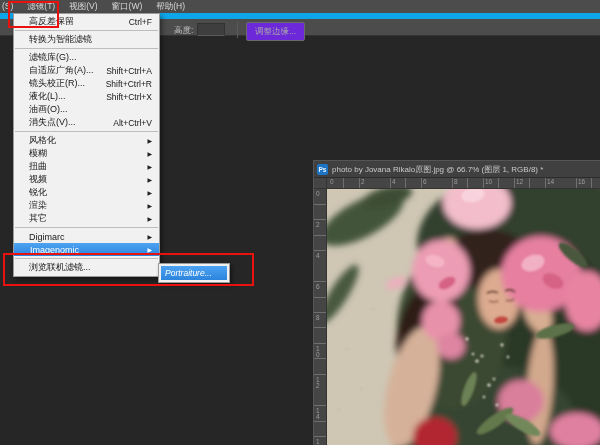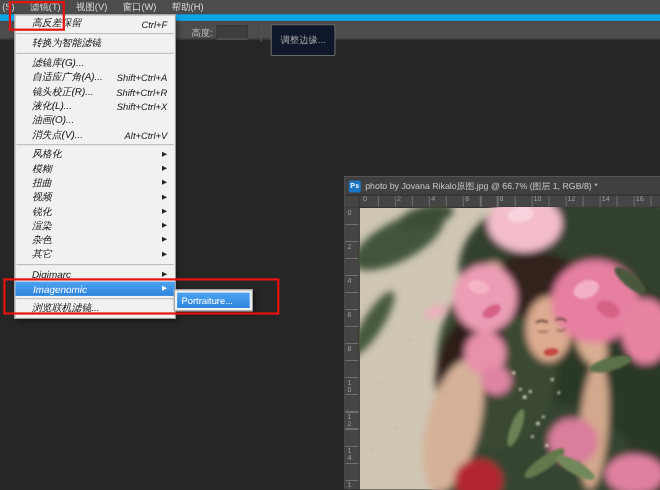--- a/index.html
+++ b/index.html
@@ -29,36 +29,36 @@
     display:flex; align-items:center; font-size:8.5px; color:#bdbdbd;
   }
   #height-label { position:absolute; left:174px; top:6px; }
   #height-input {
     position:absolute; left:197px; top:4px; width:28px; height:13px;
     background:#3e3e3e; border:1px solid #323232; border-bottom-color:#5a5a5a;
     color:#ccc; font-size:8px; padding:0 2px; outline:none;
   }
   .opt-divider { position:absolute; left:237px; top:3px; width:1px; height:16px; background:#3c3c3c; border-right:1px solid #5a5a5a; }
   #refine-edge-btn {
-    position:absolute; left:246px; top:3px; height:29px; padding:0 8px;
-    background:#0f172a; border:1px solid #6a6a6a; border-radius:2px;
+    position:absolute; left:246px; top:3px; height:19px; padding:0 8px;
+    background:#6d28d9; border:1px solid #6a6a6a; border-radius:2px;
     color:#a9a9a9; font-size:8.5px; line-height:13px;
   }
 
   
   #filter-menu {
     position:absolute; left:13px; top:13px; width:147px;
     background:var(--menubg,#f1f1f1);
     border:1px solid #9b9b9b;
     box-shadow:2px 3px 5px rgba(0,0,0,.45);
     padding:1px 0 2px 0; z-index:5;
   }
   .mi {
     position:relative; height:13px; display:flex; align-items:center;
-    padding:0 7px 0 15px; font-size:9px; color:#161616; white-space:nowrap;font-style:italic;
+    padding:0 7px 0 15px; font-size:9px; color:#161616; white-space:nowrap;
   }
   .mi .lbl { flex:0 0 auto; }
   .mi .sc  { margin-left:auto; font-size:8.5px; color:#161616; }
   .mi .arr { margin-left:auto; font-size:6px; color:#222; transform:translateY(-0.5px); }
   .mi.hl {
     background:linear-gradient(var(--hl1,#4da3f2),var(--hl2,#2c84dd));
     color:#fff;
     padding-left:16px;
   }
   .mi.hl .arr, .mi.hl .sc { color:#fff; }
@@ -66,21 +66,21 @@
 
   
   #portraiture-submenu {
     position:absolute; left:158px; top:263px; width:72px;
     background:var(--menubg,#f1f1f1); border:1px solid #9b9b9b;
     box-shadow:2px 2px 4px rgba(0,0,0,.45);
     padding:2px; z-index:6;
   }
   .smi {
     height:14px; display:flex; align-items:center; padding:0 4px;
-    font-size:8.5px; color:#161616; white-space:nowrap;
+    font-size:8.5px; color:#161616; white-space:nowrap;font-style:italic;
   }
   .smi.hl { background:linear-gradient(var(--hl1,#4da3f2),var(--hl2,#2c84dd)); color:#fff; }
 
   
   .redbox { position:absolute; border:2px solid var(--red,#e8120e); z-index:9; pointer-events:none; }
   #redbox-filter { left:8px; top:1px; width:51px; height:27px; }
   #redbox-plugins { left:3px; top:253px; width:251px; height:33px; }
 
   
   #docwin {
@@ -184,24 +184,20 @@
     <div class="mi">
       <span class="lbl">视频</span>
       <span class="arr">▶</span>
     </div>
     <div class="mi">
       <span class="lbl">锐化</span>
       <span class="arr">▶</span>
     </div>
     <div class="mi">
       <span class="lbl">渲染</span>
-      <span class="arr">▶</span>
-    </div>
-    <div class="mi">
-      <span class="lbl">杂色</span>
       <span class="arr">▶</span>
     </div>
     <div class="mi">
       <span class="lbl">其它</span>
       <span class="arr">▶</span>
     </div>
     <div class="msep"></div>
     <div class="mi">
       <span class="lbl">Digimarc</span>
       <span class="arr">▶</span>

